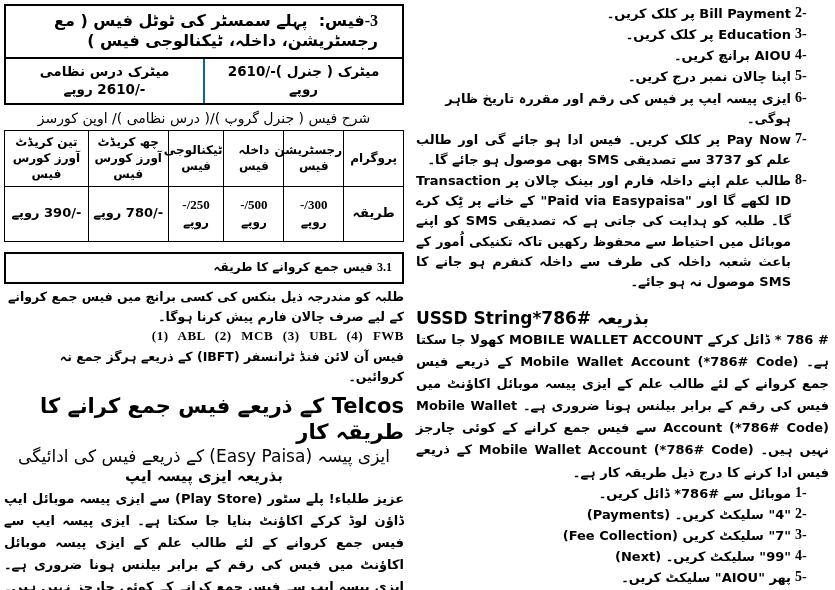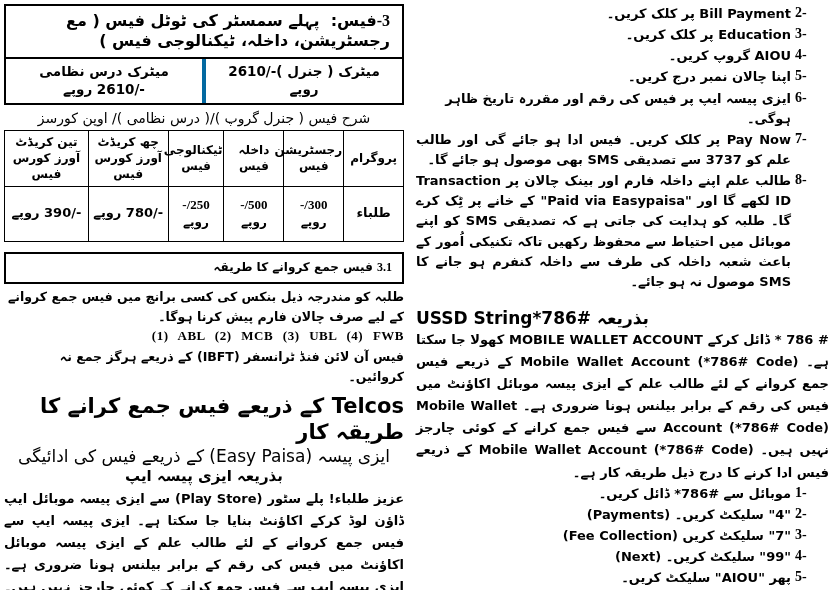--- a/index.html
+++ b/index.html
@@ -20,21 +20,21 @@
     box-sizing:border-box;
   }
   
   .col{box-sizing:border-box;position:relative;}
   .col-right{width:410px;padding:4px 6px 0 4px;}
   .col-left{width:425px;padding:4px 6px 0 6px;}
 
   
   .hdr-box{
     border:2px solid #000;
-    padding:5px 12px 6px 8px;
+    padding:5px 24px 6px 8px;
     font-size:16px;
     line-height:1.25;
     font-weight:700;
     direction:rtl;text-align:right;
     font-family:"DejaVu Sans",sans-serif;
   }
   .hdr-box .num{font-family:"Liberation Serif",serif;}
   .split-box{
     display:flex;
     border:2px solid #000;
@@ -43,21 +43,21 @@
   }
   .split-box > div{
     flex:1;
     padding:4px 8px 5px 8px;
     font-size:13.5px;
     font-weight:700;
     direction:rtl;text-align:center;
     font-family:"DejaVu Sans",sans-serif;
     line-height:1.3;
   }
-  .split-box > div + div{border-right:4px solid #0369a1;}
+  .split-box > div + div{border-right:2px solid #0369a1;}
 
   .caption{
     text-align:center;
     font-size:14px;
     font-weight:400;
     padding:5px 0 4px 0;
     direction:rtl;
     font-family:"DejaVu Sans",sans-serif;
   }
 
@@ -233,21 +233,21 @@
           <th>پروگرام</th>
           <th>رجسٹریشن فیس</th>
           <th>داخلہ فیس</th>
           <th>ٹیکنالوجی فیس</th>
           <th>چھ کریڈٹ آورز کورس فیس</th>
           <th>تین کریڈٹ آورز کورس فیس</th>
         </tr>
       </thead>
       <tbody>
         <tr>
-          <td>طلباء</td>
+          <td>طریقہ</td>
           <td>
             <span class="amt">300/-</span>
             <span class="rs">روپے</span>
           </td>
           <td>
             <span class="amt">500/-</span>
             <span class="rs">روپے</span>
           </td>
           <td>
             <span class="amt">250/-</span>
@@ -284,21 +284,21 @@
       <li>
         <span class="idx">2-</span>
         <span class="body">Bill Payment پر کلک کریں۔</span>
       </li>
       <li>
         <span class="idx">3-</span>
         <span class="body">Education پر کلک کریں۔</span>
       </li>
       <li>
         <span class="idx">4-</span>
-        <span class="body">AIOU گروپ کریں۔</span>
+        <span class="body">AIOU برانچ کریں۔</span>
       </li>
       <li>
         <span class="idx">5-</span>
         <span class="body">اپنا چالان نمبر درج کریں۔</span>
       </li>
       <li>
         <span class="idx">6-</span>
         <span class="body">ایزی پیسہ ایپ پر فیس کی رقم اور مقررہ تاریخ ظاہر ہوگی۔</span>
       </li>
       <li class="justify">

